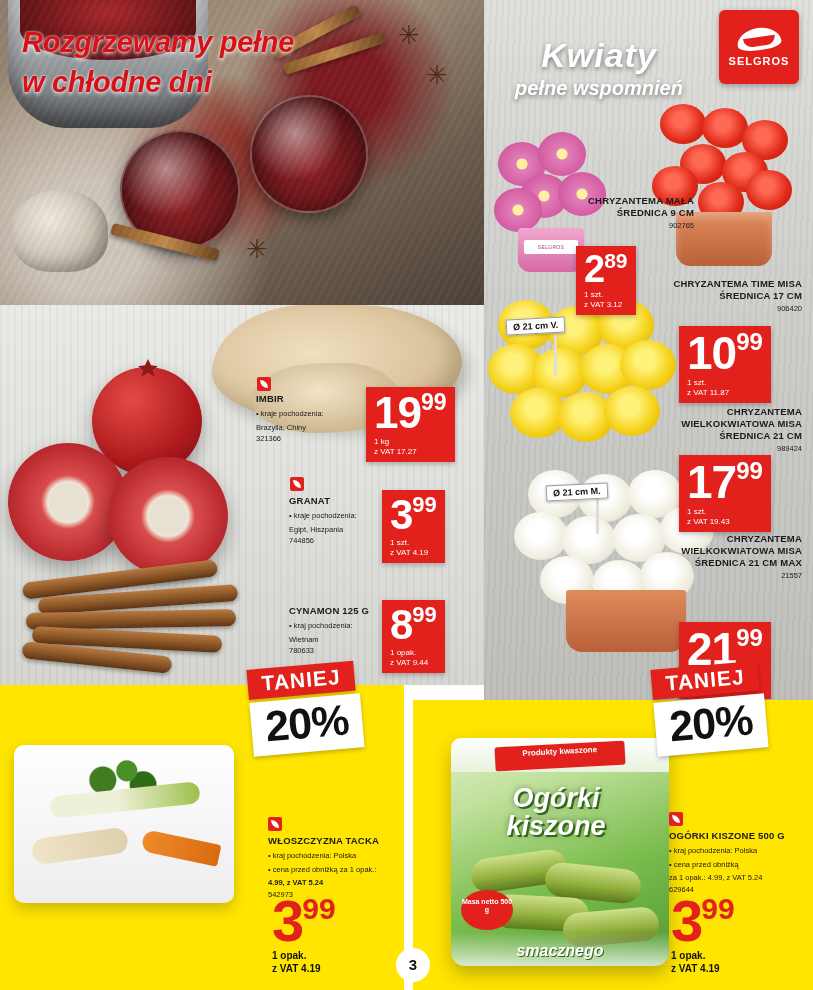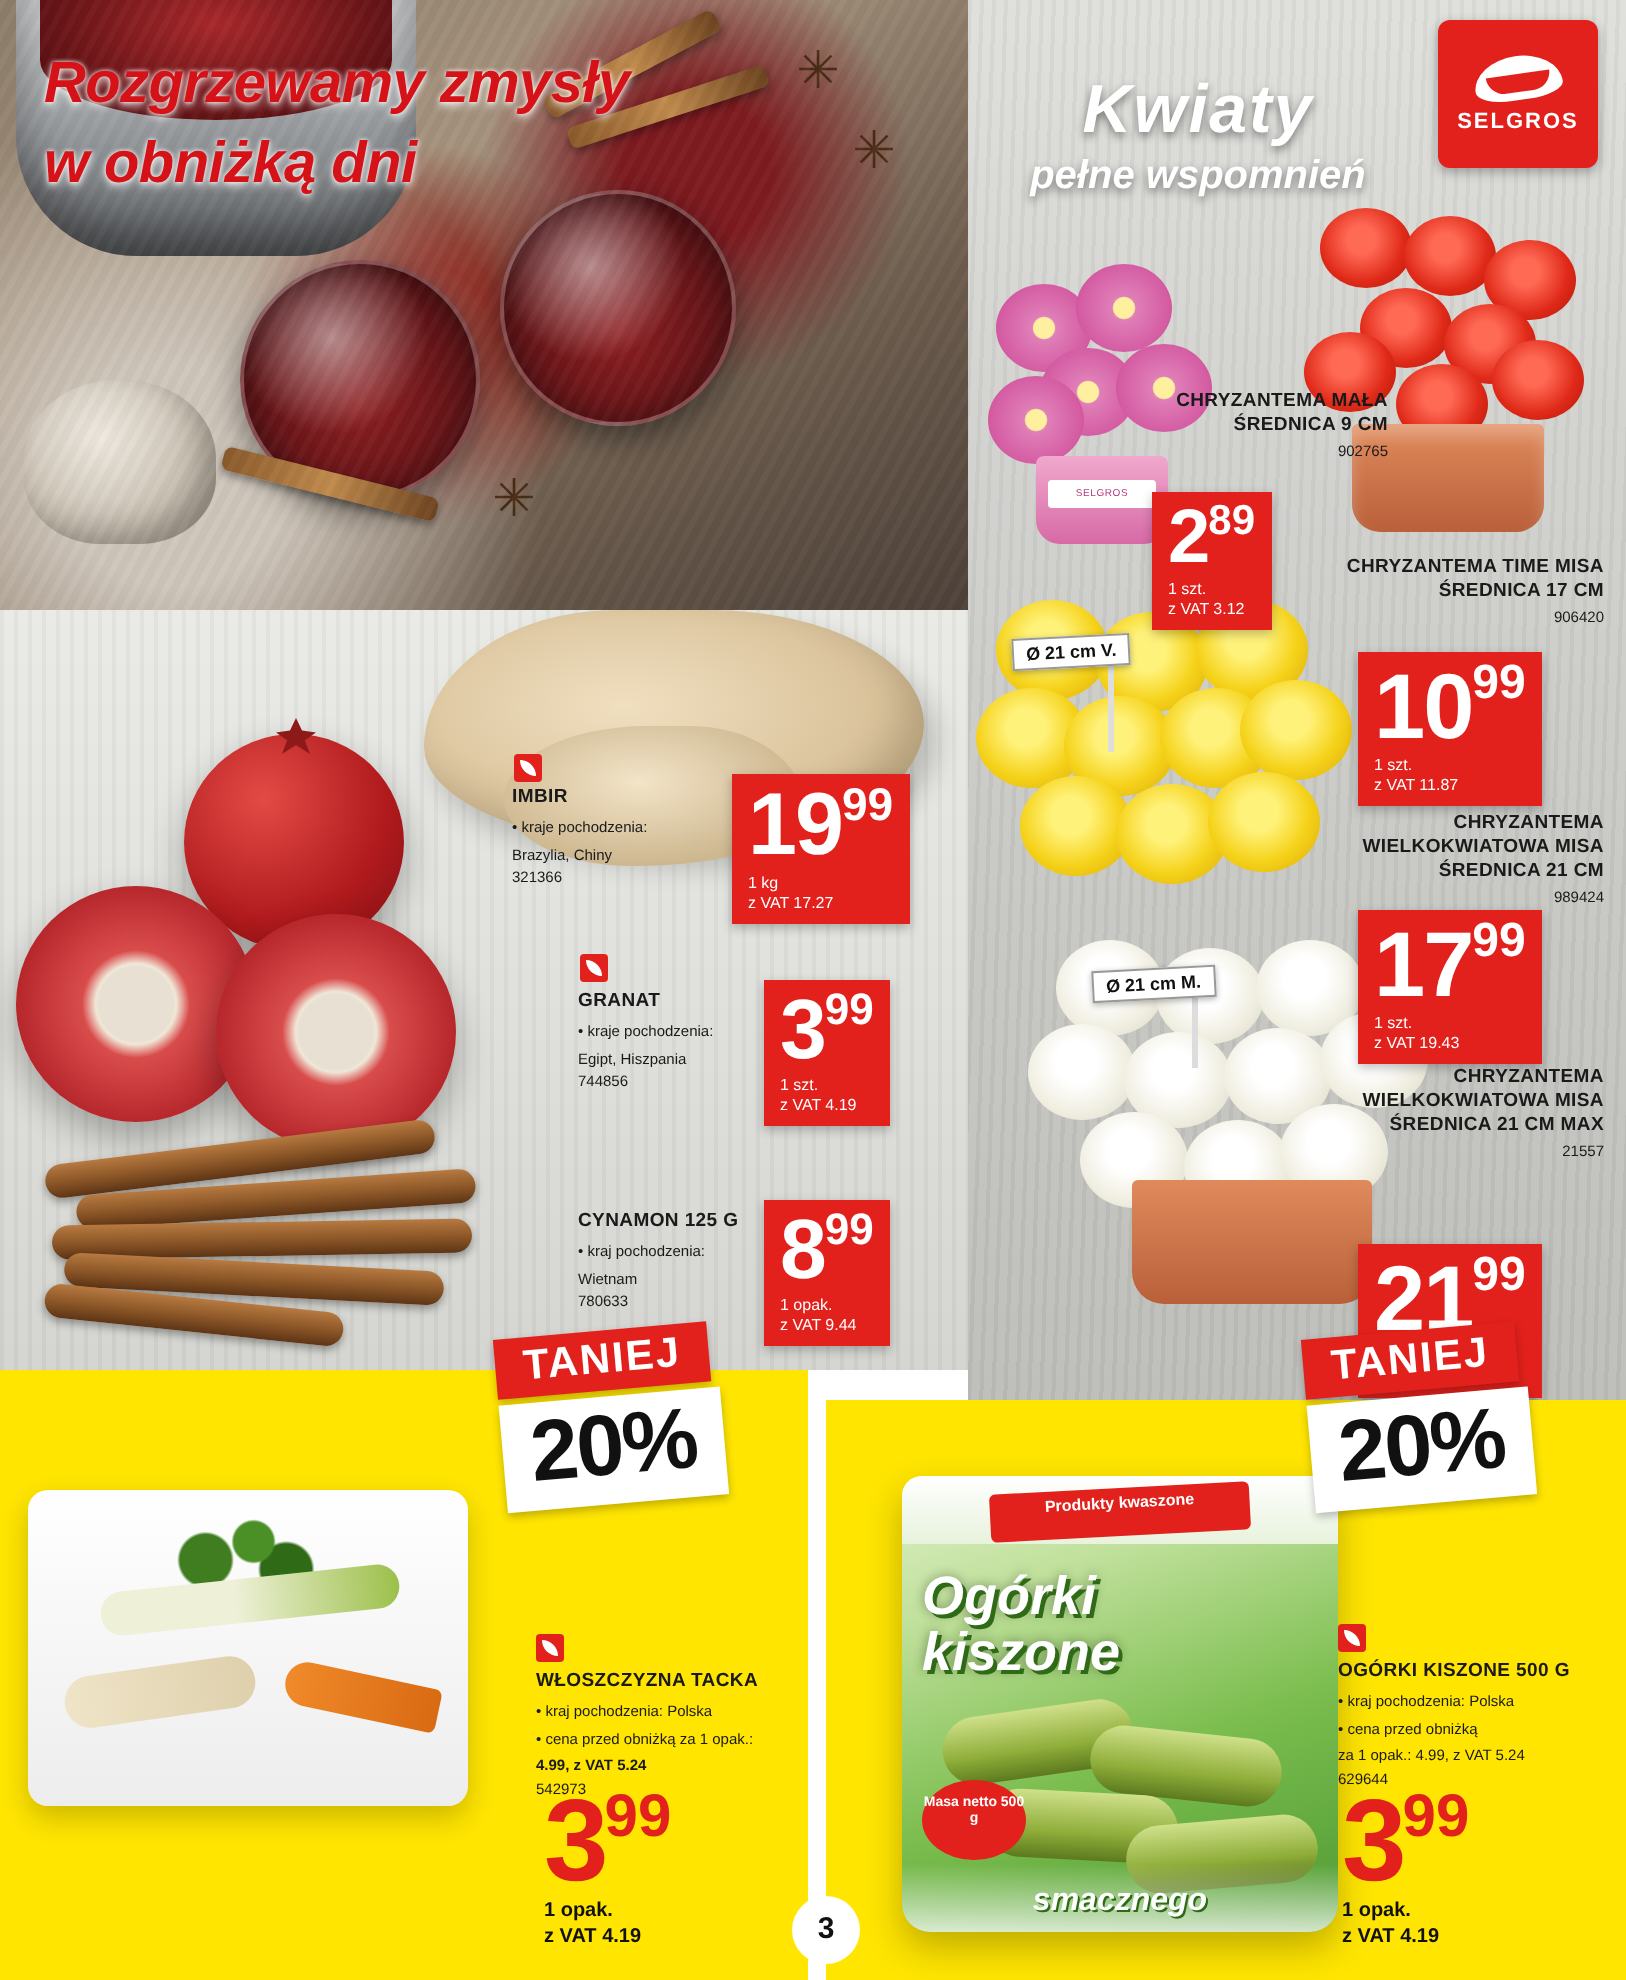--- a/index.html
+++ b/index.html
@@ -281,21 +281,21 @@
     position:absolute; left:0; top:0; width:100%; height:34px;
     background: linear-gradient(180deg,#ffffff,#e8f2dc);
   }
   .pickle-pack .brand {
     position:absolute; left:44px; top:6px; width:130px; height:24px;
     background:#e2211c; color:#fff; font-size:8px; font-weight:700;
     text-align:center; line-height:11px; padding-top:2px; border-radius:3px;
     transform: rotate(-3deg);
   }
   .pickle-pack .title {
-    position:absolute; left:10px; top:46px; width:190px; 
+    position:absolute; left:10px; top:46px; width:190px; text-align:center;
     font-style:italic; font-weight:700; font-size:27px; color:#fff;
     text-shadow: 2px 2px 0 #2f6b17, 0 0 6px rgba(0,0,0,.4);
     line-height:1.05;
   }
   .pickle-pack .cuke {
     position:absolute; width:96px; height:34px; border-radius:18px;
     background: linear-gradient(180deg,#cfe08a,#8fae3a 60%,#5c7a1e);
   }
   .pickle-pack .bottom {
     position:absolute; left:0; bottom:0; width:100%; height:34px;
@@ -337,22 +337,22 @@
     <div class="glass g1"></div>
     <div class="glass g2"></div>
     <div class="cinn" style="left:268px; top:26px; width:96px; height:12px; transform:rotate(-28deg);"></div>
     <div class="cinn" style="left:282px; top:48px; width:104px; height:11px; transform:rotate(-18deg);"></div>
     <div class="cinn" style="left:110px; top:236px; width:110px; height:12px; transform:rotate(14deg);"></div>
     <div class="star-anise" style="left:396px; top:22px;">✳</div>
     <div class="star-anise" style="left:424px; top:62px;">✳</div>
     <div class="star-anise" style="left:244px; top:236px;">✳</div>
     <div class="pinecone"></div>
     <div class="hero-title">
-      <span>Rozgrzewamy zmysły</span>
-      <span>w obniżką dni</span>
+      <span>Rozgrzewamy pełne</span>
+      <span>w chłodne dni</span>
     </div>
   </div>
 
   <div class="hero-right">
 
     <div class="kwiaty-title">
       <div class="l1">Kwiaty</div>
       <div class="l2">pełne wspomnień</div>
     </div>
 

